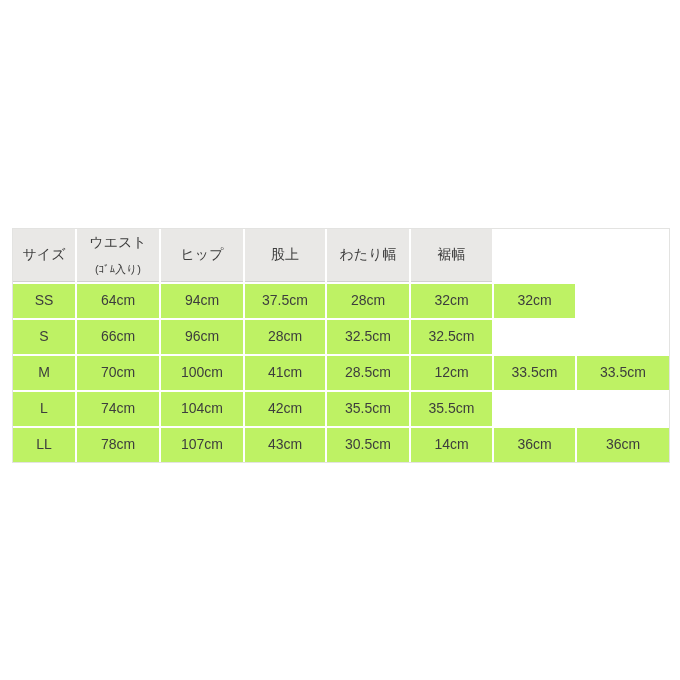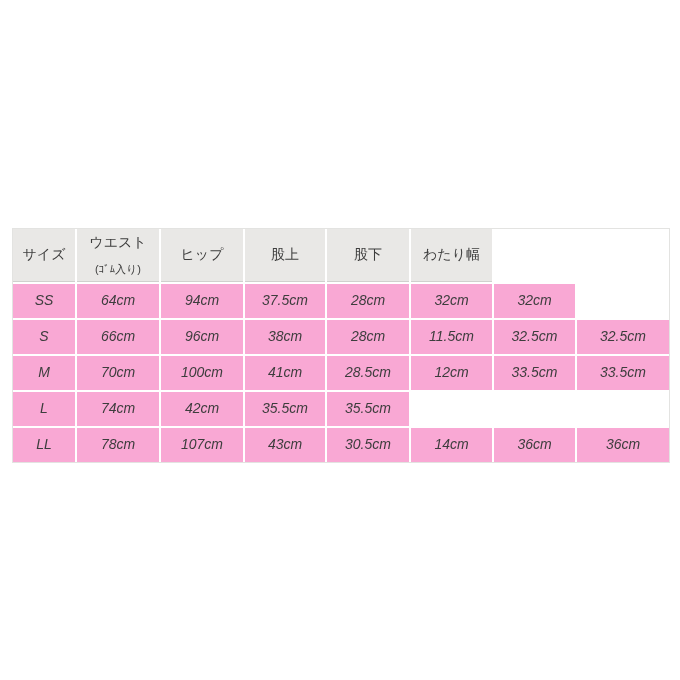--- a/index.html
+++ b/index.html
@@ -41,23 +41,22 @@
     color: #3d3d3d;
     font-size: 14px;
     line-height: 1.25;
   }
   .t-row.header .cell {
     background: #e9e8e6;
     height: 52px;
     border-bottom: 1px solid #d0d0ce;
   }
   .t-row.body .cell {
-    background: #f9a8d4;
+    background: #bef264;
     height: 34px;
-    font-style: italic;
   }
   .cell .sub {
     font-size: 11px;
     line-height: 1.2;
     color: #3d3d3d;
     margin-top: 12px;
   }
 </style>
 </head>
 <body>
@@ -73,62 +72,61 @@
         <span>ウエスト</span>
         <span class="sub">(ｺﾞﾑ入り)</span>
       </div>
       <div class="cell">
           <span>ヒップ</span>
         </div>
       <div class="cell">
           <span>股上</span>
         </div>
       <div class="cell">
-          <span>股下</span>
+          <span>わたり幅</span>
         </div>
       <div class="cell">
-          <span>わたり幅</span>
+          <span>裾幅</span>
         </div>
     </div>
 
     <div class="t-row body">
       <div class="cell">SS</div>
       <div class="cell">64cm</div>
       <div class="cell">94cm</div>
       <div class="cell">37.5cm</div>
       <div class="cell">28cm</div>
       <div class="cell">32cm</div>
       <div class="cell">32cm</div>
     </div>
 
     <div class="t-row body">
       <div class="cell">S</div>
       <div class="cell">66cm</div>
       <div class="cell">96cm</div>
-      <div class="cell">38cm</div>
       <div class="cell">28cm</div>
-      <div class="cell">11.5cm</div>
       <div class="cell">32.5cm</div>
       <div class="cell">32.5cm</div>
     </div>
 
     <div class="t-row body">
       <div class="cell">M</div>
       <div class="cell">70cm</div>
       <div class="cell">100cm</div>
       <div class="cell">41cm</div>
       <div class="cell">28.5cm</div>
       <div class="cell">12cm</div>
       <div class="cell">33.5cm</div>
       <div class="cell">33.5cm</div>
     </div>
 
     <div class="t-row body">
       <div class="cell">L</div>
       <div class="cell">74cm</div>
+      <div class="cell">104cm</div>
       <div class="cell">42cm</div>
       <div class="cell">35.5cm</div>
       <div class="cell">35.5cm</div>
     </div>
 
     <div class="t-row body">
       <div class="cell">LL</div>
       <div class="cell">78cm</div>
       <div class="cell">107cm</div>
       <div class="cell">43cm</div>

